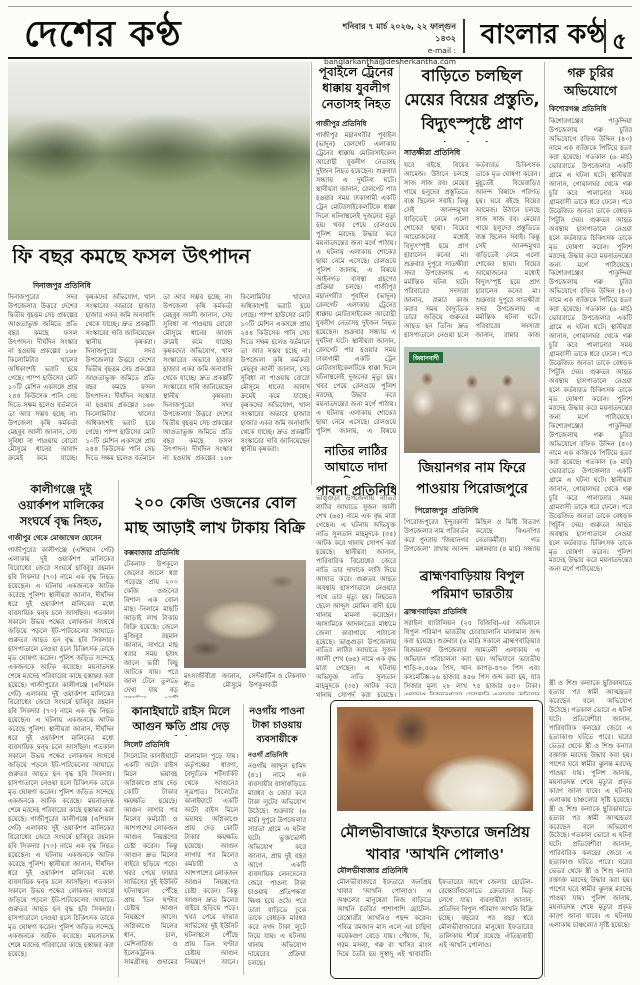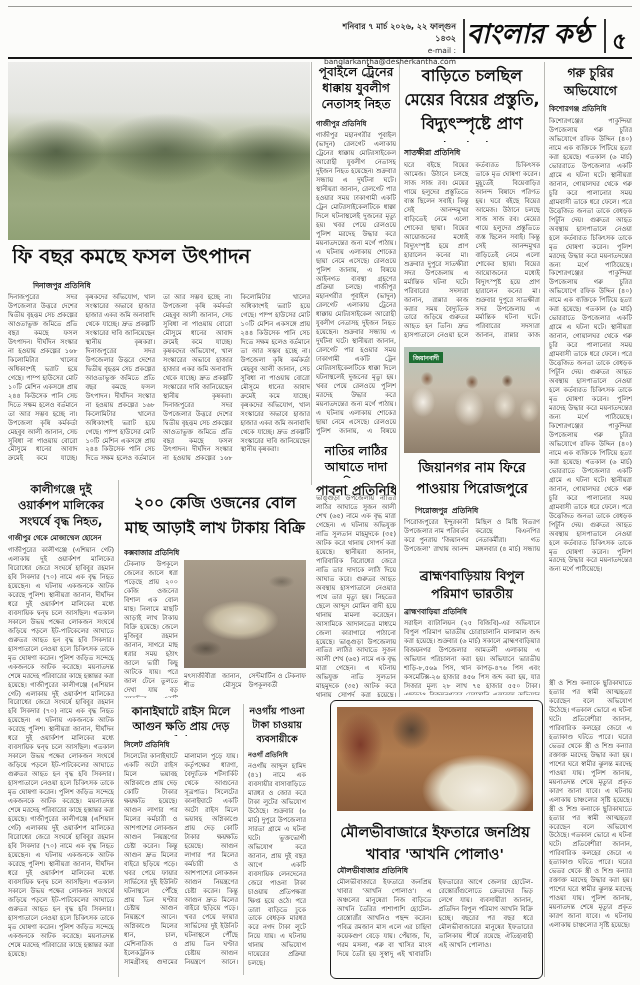--- a/index.html
+++ b/index.html
@@ -50,29 +50,30 @@
           font-size:6px;font-weight:700;padding:2px 4px;line-height:1.2;}
   .boxed{position:absolute;border:1.5px solid #1b1b1b;border-radius:6px;background:#fcfcfa;}
 </style>
 </head>
 <body>
 
 <div id="page">
 
   <div class="hairline-h" style="left:8px;top:6px;width:624px;"></div>
 
+  <div class="abs logo" style="left:24px;top:16px;width:230px;">দেশের কণ্ঠ</div>
 
   <div class="abs dateline" style="left:320px;top:21px;width:136px;">
     <div>শনিবার ৭ মার্চ ২০২৬, ২২ ফাল্গুন ১৪৩২</div>
     <div class="email">e-mail : banglarkantha@desherkantha.com</div>
   </div>
 
   <div class="abs" style="left:463px;top:19px;width:1.5px;height:34px;background:#333;"></div>
 
-  <div class="abs masthead" style="left:464px;top:19px;width:130px;font-style:italic;">বাংলার কণ্ঠ</div>
+  <div class="abs masthead" style="left:478px;top:19px;width:130px;">বাংলার কণ্ঠ</div>
 
   <div class="abs" style="left:604px;top:19px;width:1.5px;height:34px;background:#333;"></div>
 
   <div class="abs pageno" style="left:612px;top:23px;">৫</div>
 
   <div class="rule-h" style="left:8px;top:57px;width:624px;"></div>
 
   <div class="vrule" style="left:311px;top:62px;height:423px;"></div>
   <div class="vrule" style="left:399px;top:62px;height:635px;"></div>
   <div class="vrule" style="left:544px;top:62px;height:915px;"></div>

